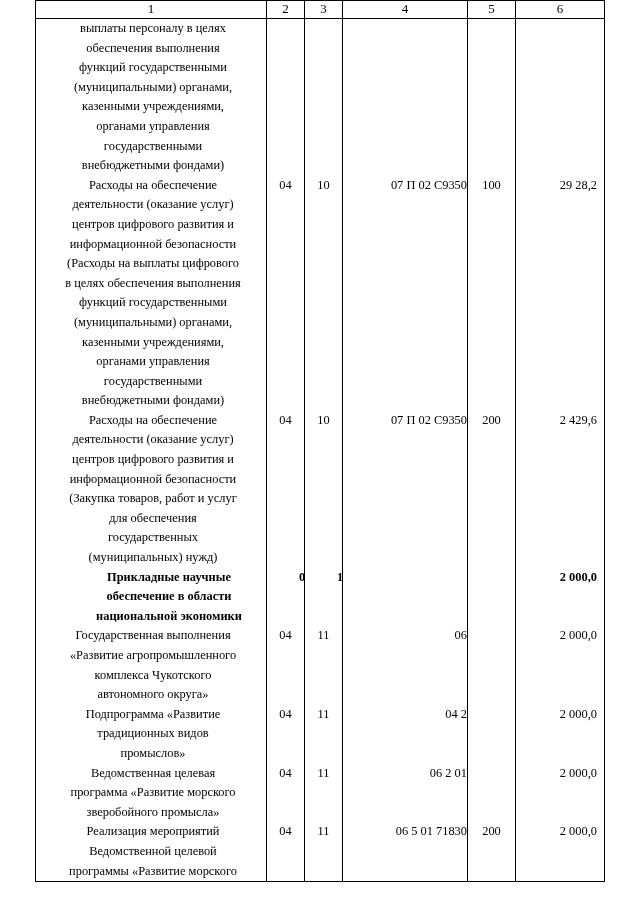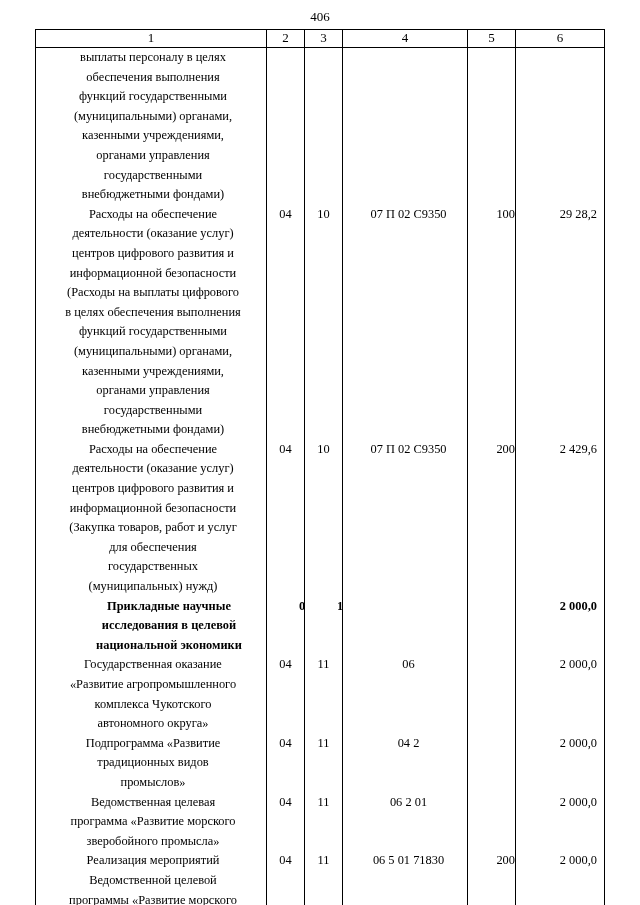--- a/index.html
+++ b/index.html
@@ -64,31 +64,30 @@
   .lines { padding: 0; margin: 0; }
   .ln {
     display: block;
     height: 19.6px;
     line-height: 19.6px;
     white-space: pre;
     overflow: hidden;
   }
   .col1 .ln { padding-left: 4px; text-align: center; }
   .col2 .ln, .col3 .ln { text-align: center; }
-  .col4 .ln { padding-left: 7px; text-align: center; }
-  .col5 .ln { text-align: right; }
+  .col4 .ln { padding-left: 7px; text-align: right; }
+  .col5 .ln { text-align: center; }
   .col6 .ln { padding-right: 7px; text-align: right; }
   .bold { font-weight: bold; margin-left: 32px; }
 </style>
 </head>
 <body>
 
 <div class="page">
 
-  <div class="page-number">406</div>
 
   <table class="doc-table">
     <colgroup>
       <col class="c1">
         <col class="c2">
         <col class="c3">
         <col class="c4">
         <col class="c5">
         <col class="c6">
     </colgroup>
@@ -126,23 +125,23 @@
               <span class="ln">внебюджетными фондами)</span>
               <span class="ln">Расходы на обеспечение</span>
               <span class="ln">деятельности (оказание услуг)</span>
               <span class="ln">центров цифрового развития и</span>
               <span class="ln">информационной безопасности</span>
               <span class="ln">(Закупка товаров, работ и услуг</span>
               <span class="ln">для обеспечения</span>
               <span class="ln">государственных</span>
               <span class="ln">(муниципальных) нужд)</span>
               <span class="ln bold">Прикладные научные</span>
-              <span class="ln bold">исследования в целевой</span>
+              <span class="ln bold">обеспечение в области</span>
               <span class="ln bold">национальной экономики</span>
-              <span class="ln">Государственная оказание</span>
+              <span class="ln">Государственная выполнения</span>
               <span class="ln">«Развитие агропромышленного</span>
               <span class="ln">комплекса Чукотского</span>
               <span class="ln">автономного округа»</span>
               <span class="ln">Подпрограмма «Развитие</span>
               <span class="ln">традиционных видов</span>
               <span class="ln">промыслов»</span>
               <span class="ln">Ведомственная целевая</span>
               <span class="ln">программа «Развитие морского</span>
               <span class="ln">зверобойного промысла»</span>
               <span class="ln">Реализация мероприятий</span>

